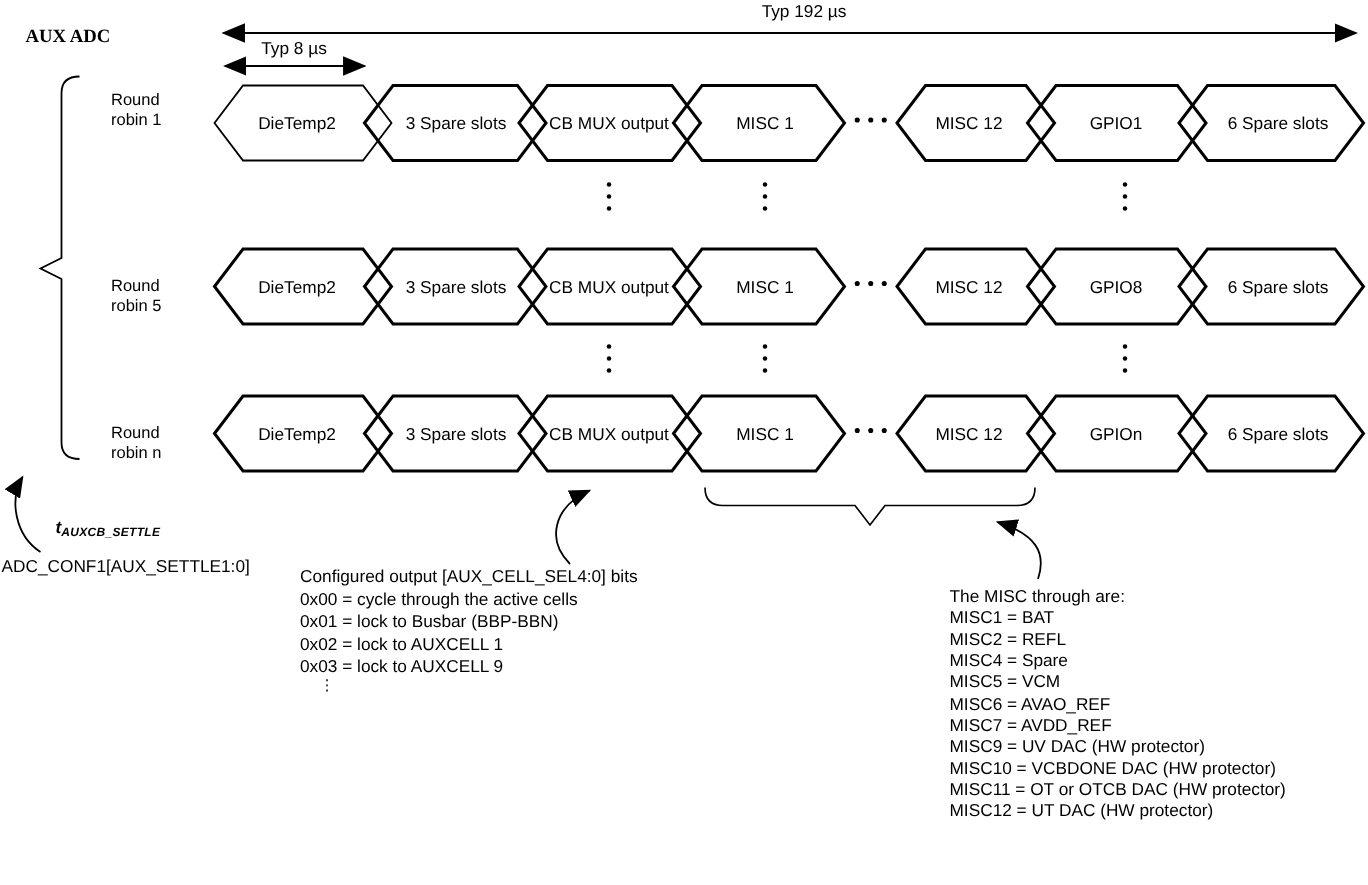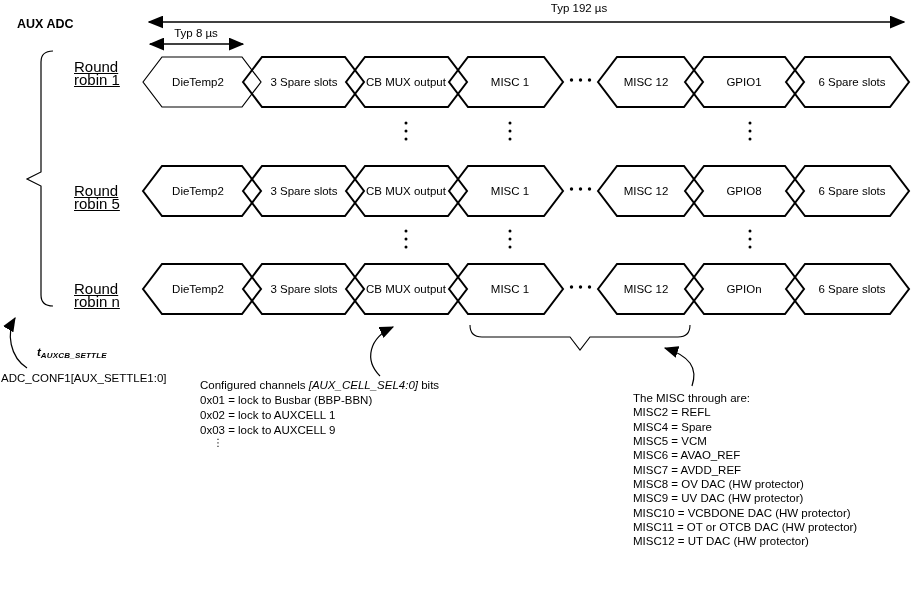--- a/index.html
+++ b/index.html
@@ -1,29 +1,29 @@
 <!DOCTYPE html>
 <html><head>
 <meta charset="utf-8">
 <style>
   html,body{margin:0;padding:0;background:#fff;}
   body{width:912px;height:590px;position:relative;overflow:hidden;
        font-family:"Liberation Sans",sans-serif;color:#000;}
   svg{position:absolute;left:0;top:0;}
   .txt{position:absolute;white-space:nowrap;}
-  .title{left:17px;top:17px;font-size:12.5px;font-weight:bold;}
-  .timing-total{left:536px;top:2px;font-size:11.5px;transform:translateX(-50%);margin-left:43px;}
+  .title{left:17px;top:17px;font-size:12.5px;font-weight:bold;font-family:Liberation Serif, serif;}
+  .timing-total{left:536px;top:2px;font-size:11.5px;transform:translateX(-50%);}
   .timing-slot{left:196px;top:27px;font-size:11.5px;transform:translateX(-50%);}
-  .rowlabel{left:74px;font-size:15px;line-height:12.5px;text-decoration:underline;}
+  .rowlabel{left:74px;font-size:11px;line-height:12.5px;}
   .rl1{top:61px;} .rl2{top:185px;} .rl3{top:283px;}
   .settle-t{left:37px;top:346px;font-size:11.5px;font-style:italic;font-weight:bold;}
   .settle-t .sub{font-size:8px;vertical-align:-2px;letter-spacing:0.2px;}
   .settle-reg{left:1px;top:372px;font-size:11.5px;}
   .cfg{left:200px;top:378px;font-size:11.5px;line-height:15px;}
-  .cfg .reg{font-style:italic;}
+  .cfg .reg{}
   .cfg .vdots{height:10px;line-height:10px;font-size:10px;padding-left:13px;}
   .misc{left:633px;top:391px;font-size:11.5px;line-height:14.34px;}
 </style>
 </head>
 <body>
 
 <svg width="912" height="590" viewBox="0 0 912 590">
   <defs>
     <marker id="arr" viewBox="0 0 12 10" refX="11" refY="5" markerWidth="12" markerHeight="10" orient="auto-start-reverse">
       <path d="M0 0 L12 5 L0 10 Z" fill="#000"></path>
@@ -155,33 +155,34 @@
   <div>robin n</div>
 </div>
 
 <div class="txt settle-t">
   <span>t</span><span class="sub">AUXCB_SETTLE</span>
 </div>
 <div class="txt settle-reg">ADC_CONF1[AUX_SETTLE1:0]</div>
 
 <div class="txt cfg">
   <div>
-    <span>Configured channels </span><span class="reg">[AUX_CELL_SEL4:0]</span><span> bits</span>
+    <span>Configured output </span><span class="reg">[AUX_CELL_SEL4:0]</span><span> bits</span>
   </div>
+  <div>0x00 = cycle through the active cells</div>
   <div>0x01 = lock to Busbar (BBP-BBN)</div>
   <div>0x02 = lock to AUXCELL 1</div>
   <div>0x03 = lock to AUXCELL 9</div>
   <div class="vdots">⋮</div>
 </div>
 
 <div class="txt misc">
   <div>The MISC through are:</div>
+  <div>MISC1 = BAT</div>
   <div>MISC2 = REFL</div>
   <div>MISC4 = Spare</div>
   <div>MISC5 = VCM</div>
   <div>MISC6 = AVAO_REF</div>
   <div>MISC7 = AVDD_REF</div>
-  <div>MISC8 = OV DAC (HW protector)</div>
   <div>MISC9 = UV DAC (HW protector)</div>
   <div>MISC10 = VCBDONE DAC (HW protector)</div>
   <div>MISC11 = OT or OTCB DAC (HW protector)</div>
   <div>MISC12 = UT DAC (HW protector)</div>
 </div>
 
 </body></html>

